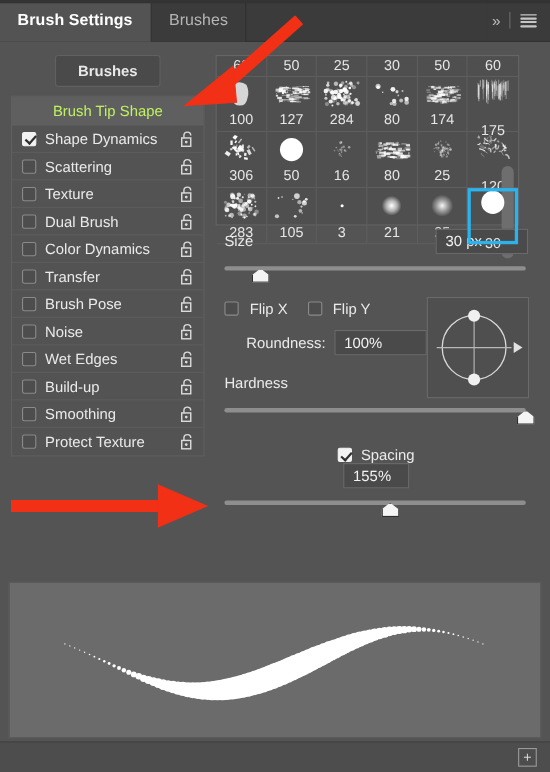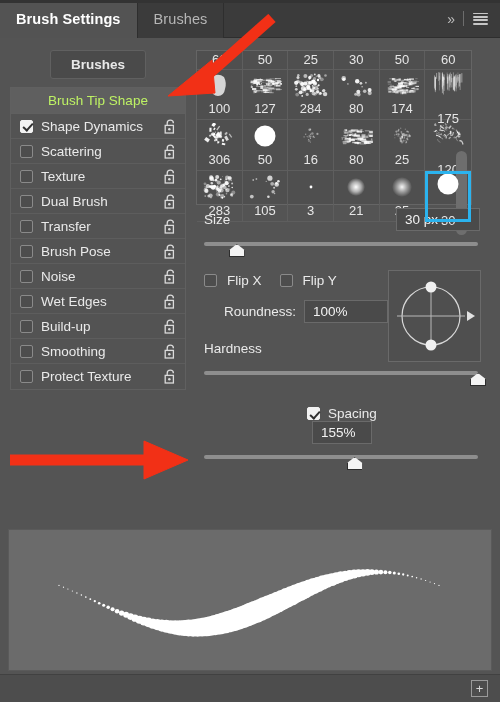--- a/index.html
+++ b/index.html
@@ -211,20 +211,29 @@
             <span class="opt-label">Texture</span>
             <span class="lock"><svg viewBox="0 0 13 15" width="13" height="15">
                 <path d="M3.2 6.6 V4.2 a3.1 3.1 0 0 1 6.2 0" fill="none" stroke="#e6e6e6" stroke-width="1.3"></path>
                 <rect x="1.2" y="6.4" width="8.2" height="7.6" fill="none" stroke="#e6e6e6" stroke-width="1.3"></rect>
                 <circle cx="5.3" cy="10.2" r="1.25" fill="#e6e6e6"></circle>
               </svg></span>
           </div>
           <div class="opt-row">
             <span class="cb"></span>
             <span class="opt-label">Dual Brush</span>
+            <span class="lock"><svg viewBox="0 0 13 15" width="13" height="15">
+                <path d="M3.2 6.6 V4.2 a3.1 3.1 0 0 1 6.2 0" fill="none" stroke="#e6e6e6" stroke-width="1.3"></path>
+                <rect x="1.2" y="6.4" width="8.2" height="7.6" fill="none" stroke="#e6e6e6" stroke-width="1.3"></rect>
+                <circle cx="5.3" cy="10.2" r="1.25" fill="#e6e6e6"></circle>
+              </svg></span>
+          </div>
+          <div class="opt-row">
+            <span class="cb"></span>
+            <span class="opt-label">Color Dynamics</span>
             <span class="lock"><svg viewBox="0 0 13 15" width="13" height="15">
                 <path d="M3.2 6.6 V4.2 a3.1 3.1 0 0 1 6.2 0" fill="none" stroke="#e6e6e6" stroke-width="1.3"></path>
                 <rect x="1.2" y="6.4" width="8.2" height="7.6" fill="none" stroke="#e6e6e6" stroke-width="1.3"></rect>
                 <circle cx="5.3" cy="10.2" r="1.25" fill="#e6e6e6"></circle>
               </svg></span>
           </div>
           <div class="opt-row">
             <span class="cb"></span>
             <span class="opt-label">Transfer</span>
             <span class="lock"><svg viewBox="0 0 13 15" width="13" height="15">

